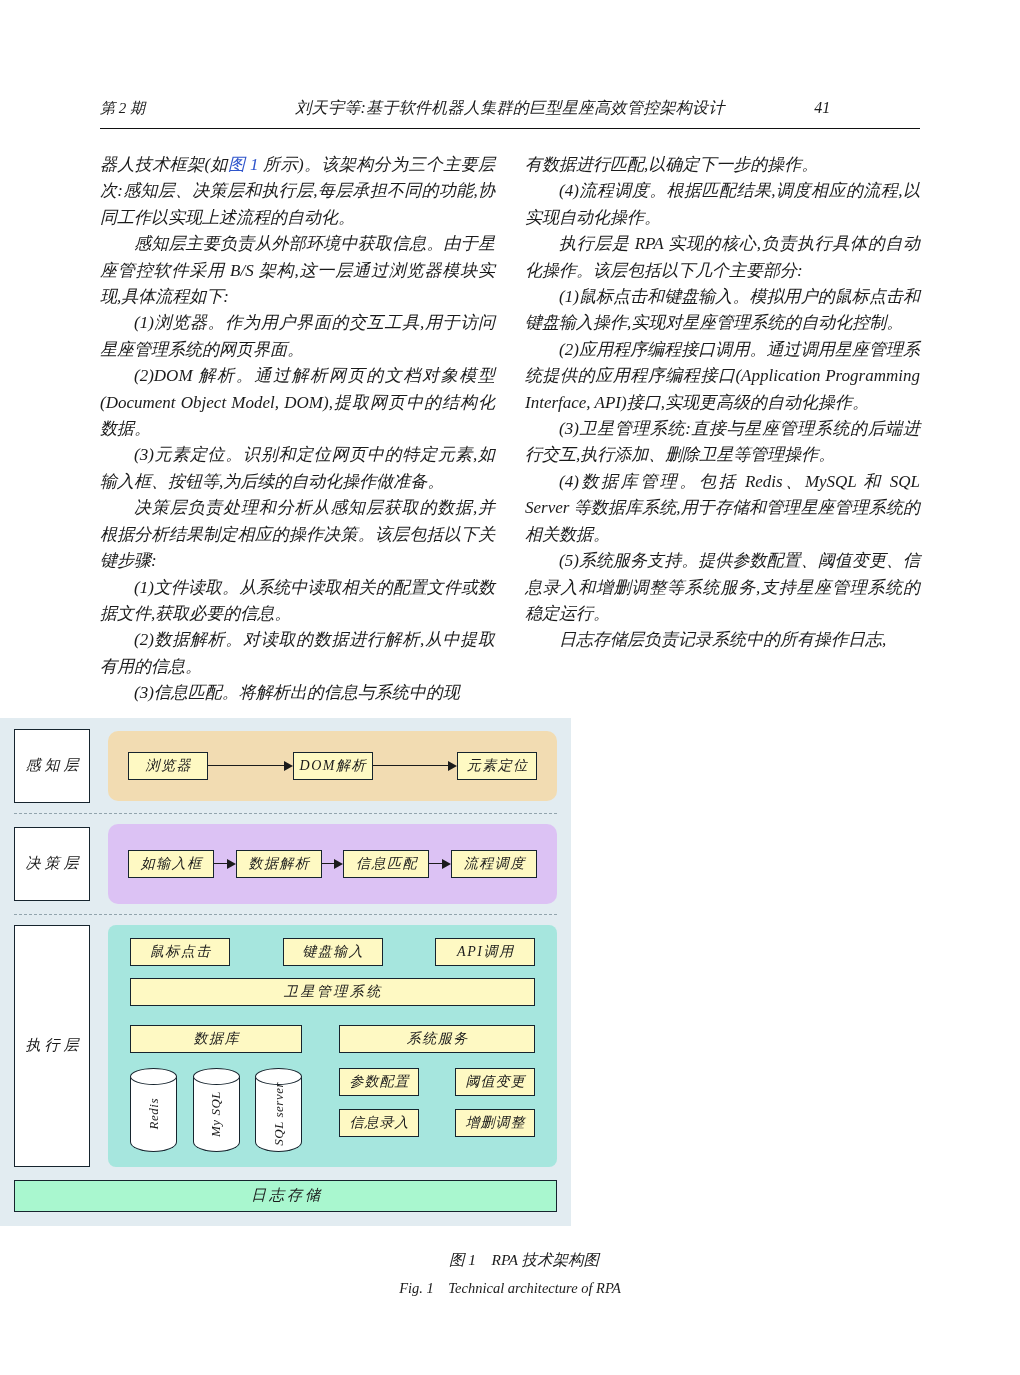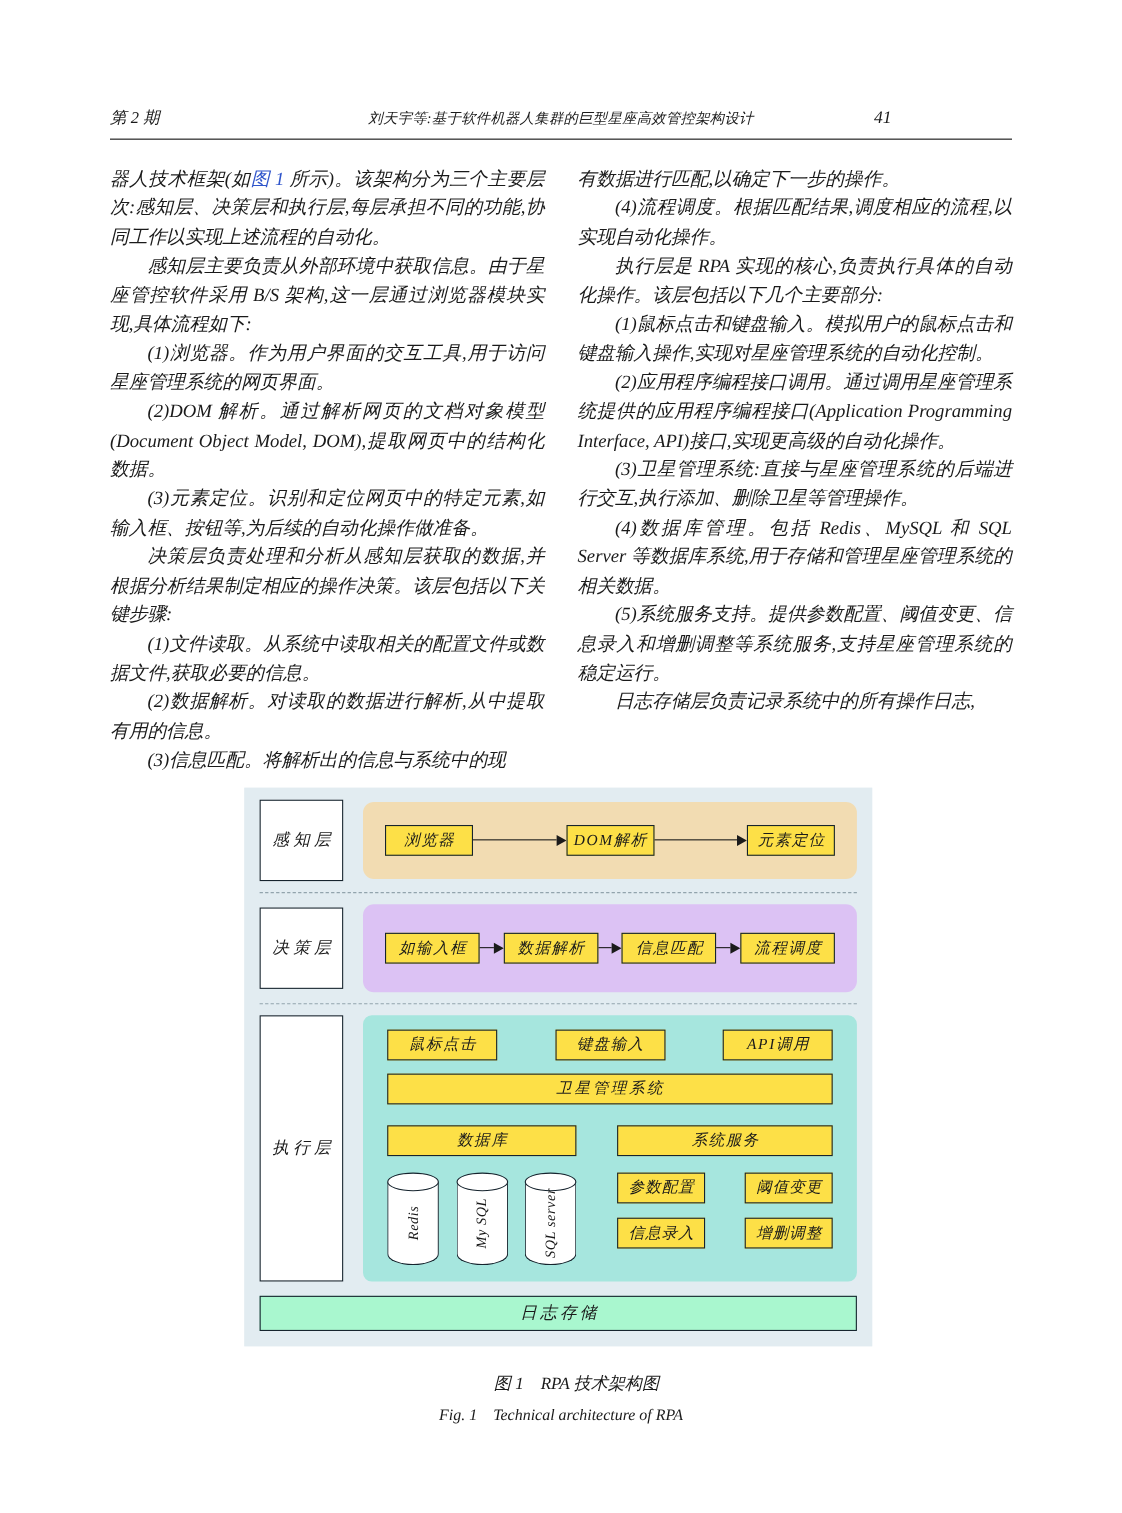--- a/index.html
+++ b/index.html
@@ -24,54 +24,53 @@
 
   
   .header {
     margin: 98px 100px 0 100px;
     display: grid;
     grid-template-columns: 1fr auto 1fr;
     align-items: baseline;
     font-size: 15px;
   }
   .header .issue { text-align: left; }
-  .header .running-title { text-align: center; font-size: 13px; letter-spacing: 0.3px; }
+  .header .running-title { text-align: center; font-size: 16px; letter-spacing: 0.3px; }
   .header .pagenum { text-align: center; font-size: 16px; }
   .rule { margin: 9px 100px 0; border-top: 1.6px solid #111; }
 
   
   .columns { display: flex; gap: 30px; margin: 23px 100px 0; }
   .col { flex: 1; font-size: 17px; line-height: 26.4px; text-align: justify; text-justify: inter-ideograph; }
   .col p { margin: 0; text-indent: 2em; }
   .col p.cont { text-indent: 0; }
   .figref { color: var(--link-color); cursor: pointer; }
 
   
   .fig-wrap { margin-top: 11px; }
   .fig-canvas {
-    margin-left: 222px;
     width: 571px;
     background: var(--figure-bg);
     padding: 11px 14px 14px;
   }
   .layer { display: flex; align-items: center; }
   .layer-label {
     width: 76px; height: 74px; flex-shrink: 0;
     background: #fff; border: 1.7px solid var(--box-border);
     display: flex; align-items: center; justify-content: center;
     font-size: 15px; letter-spacing: 4px; text-indent: 4px;
   }
   .panel {
     flex: 1; margin-left: 18px; border-radius: 10px;
     display: flex; align-items: center; padding: 0 20px;
   }
   .panel.perception { background: var(--perception-bg); height: 70px; }
   .panel.decision   { background: var(--decision-bg);   height: 80px; }
   .fnode {
-    background: #fde047; border: 1.5px solid var(--box-border);
+    background: #fef9c3; border: 1.5px solid var(--box-border);
     height: 28px; flex-shrink: 0;
     display: flex; align-items: center; justify-content: center;
     font-size: 14px; letter-spacing: 1.5px; text-indent: 1.5px; padding: 0 4px;
   }
   .panel.perception .fnode { width: 80px; }
   .panel.decision   .fnode { width: 86px; }
   .arr { flex: 1; min-width: 16px; display: flex; align-items: center; }
   .arr::before { content: ""; flex: 1; height: 1.7px; background: #1b1b1b; }
   .arr::after  { content: ""; width: 0; height: 0;
                  border-left: 9px solid #1b1b1b;

